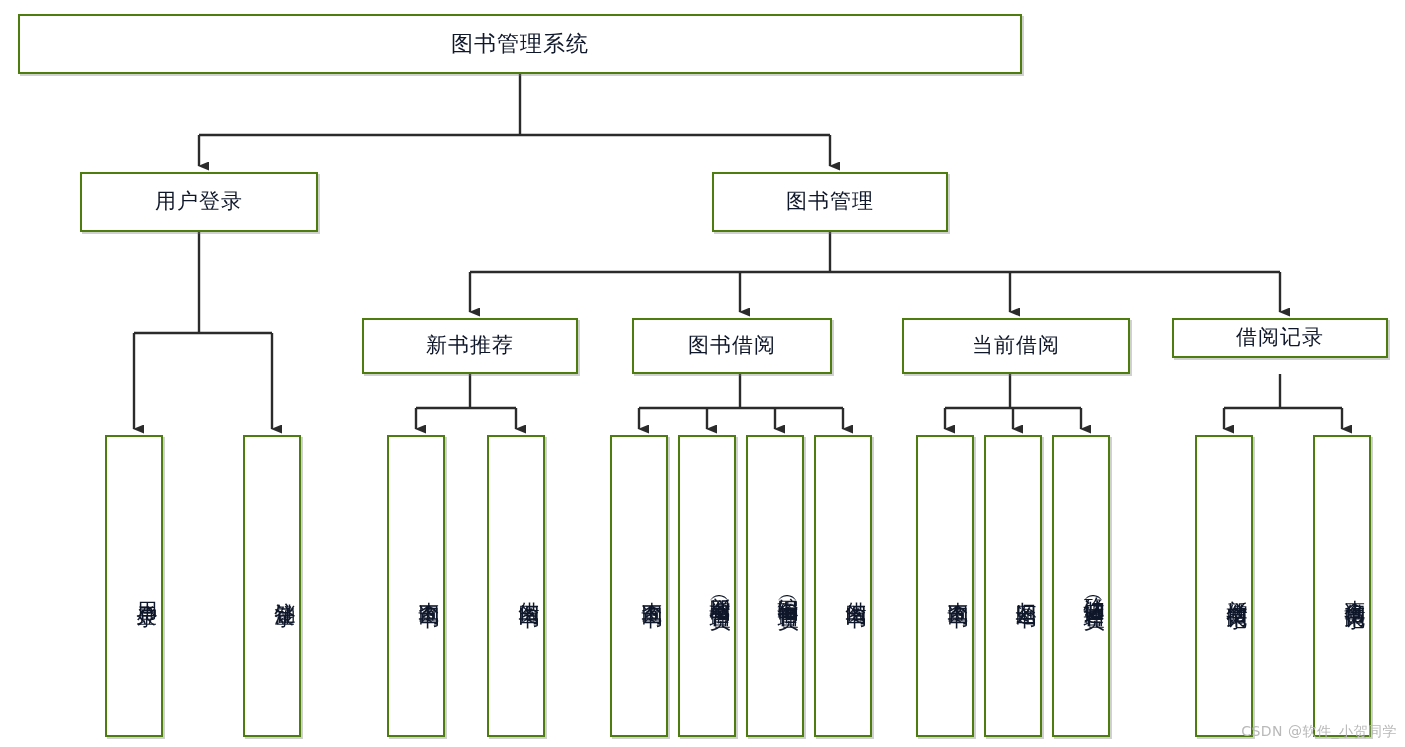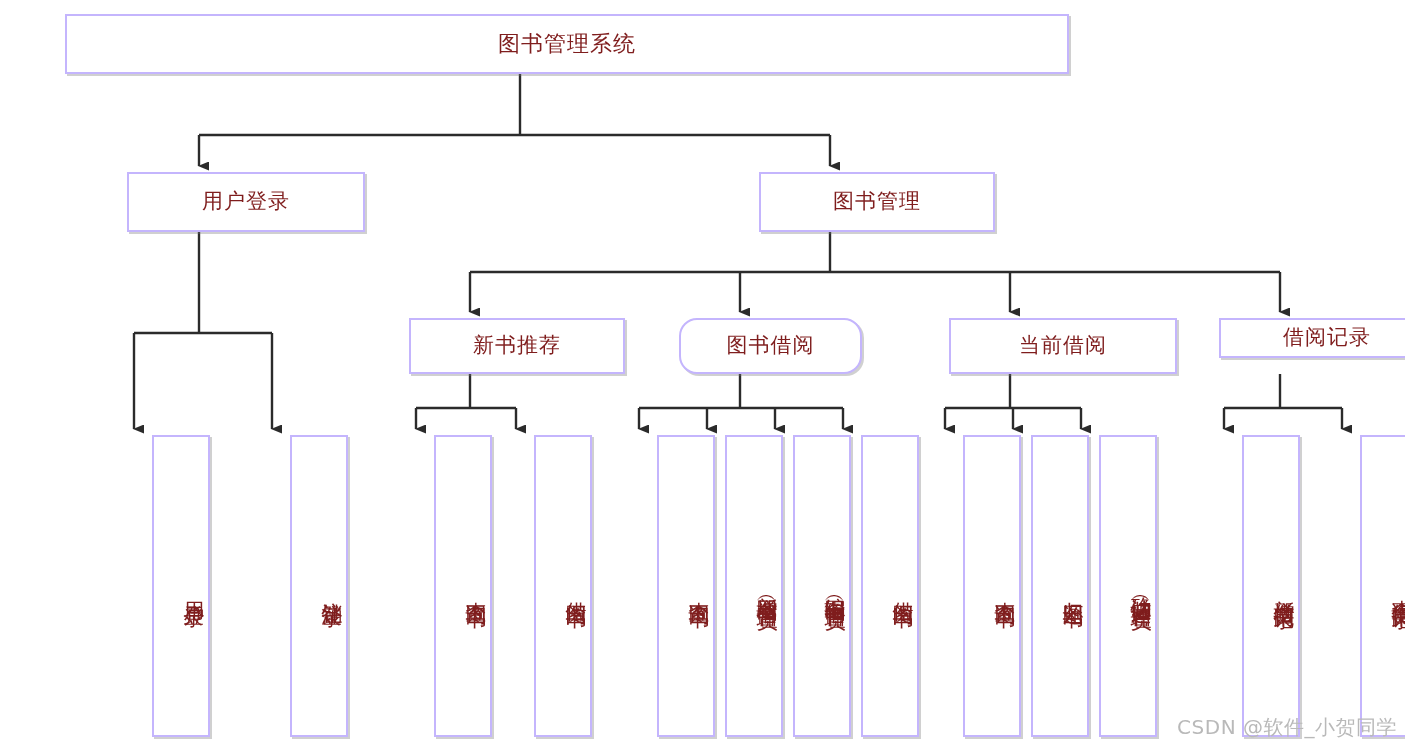--- a/index.html
+++ b/index.html
@@ -21,28 +21,27 @@
     position: absolute;
     left: 0;
     top: 0;
     width: 1405px;
     height: 747px;
     pointer-events: none;
   }
   .node {
     position: absolute;
     box-sizing: border-box;
-    border: 2px solid #c4b5fd;
+    border: 2px solid #4d7c0f;
     background: #ffffff;
     display: flex;
     align-items: center;
     justify-content: center;
-    color: #7f1d1d;
+    color: #0f172a;
     box-shadow: 2px 2px 0 rgba(120,120,120,0.35);
-    margin-left: 47px;
   }
   .node.horiz {
     font-size: 21px;
     letter-spacing: 1px;
     line-height: 1.2;
   }
   .node.vert {
     writing-mode: vertical-rl;
     text-orientation: upright;
     font-size: 21px;
@@ -56,21 +55,21 @@
     text-orientation: upright;
     white-space: nowrap;
   }
   .node.root {
     font-size: 22px;
   }
   .watermark {
     position: absolute;
     right: 8px;
     bottom: 6px;
-    font-size: 20px;
+    font-size: 14px;
     color: #b9b9b9;
     letter-spacing: 0.5px;
     white-space: nowrap;
   }
 </style>
 </head>
 <body>
 
 <div id="canvas">
 
@@ -131,21 +130,21 @@
   <div class="node horiz" style="left:80px; top:172px; width:238px; height:60px;">
     <span>用户登录</span>
   </div>
   <div class="node horiz" style="left:712px; top:172px; width:236px; height:60px;">
     <span>图书管理</span>
   </div>
 
   <div class="node horiz" style="left:362px; top:318px; width:216px; height:56px;">
     <span>新书推荐</span>
   </div>
-  <div class="node horiz" style="left:632px; top:318px; width:183px; height:56px;border-radius:18px;">
+  <div class="node horiz" style="left:632px; top:318px; width:200px; height:56px;">
     <span>图书借阅</span>
   </div>
   <div class="node horiz" style="left:902px; top:318px; width:228px; height:56px;">
     <span>当前借阅</span>
   </div>
   <div class="node horiz" style="left:1172px; top:318px; width:216px; height:40px;">
     <span>借阅记录</span>
   </div>
 
   <div class="node vert" style="left:105px; top:435px; width:58px; height:302px;">

